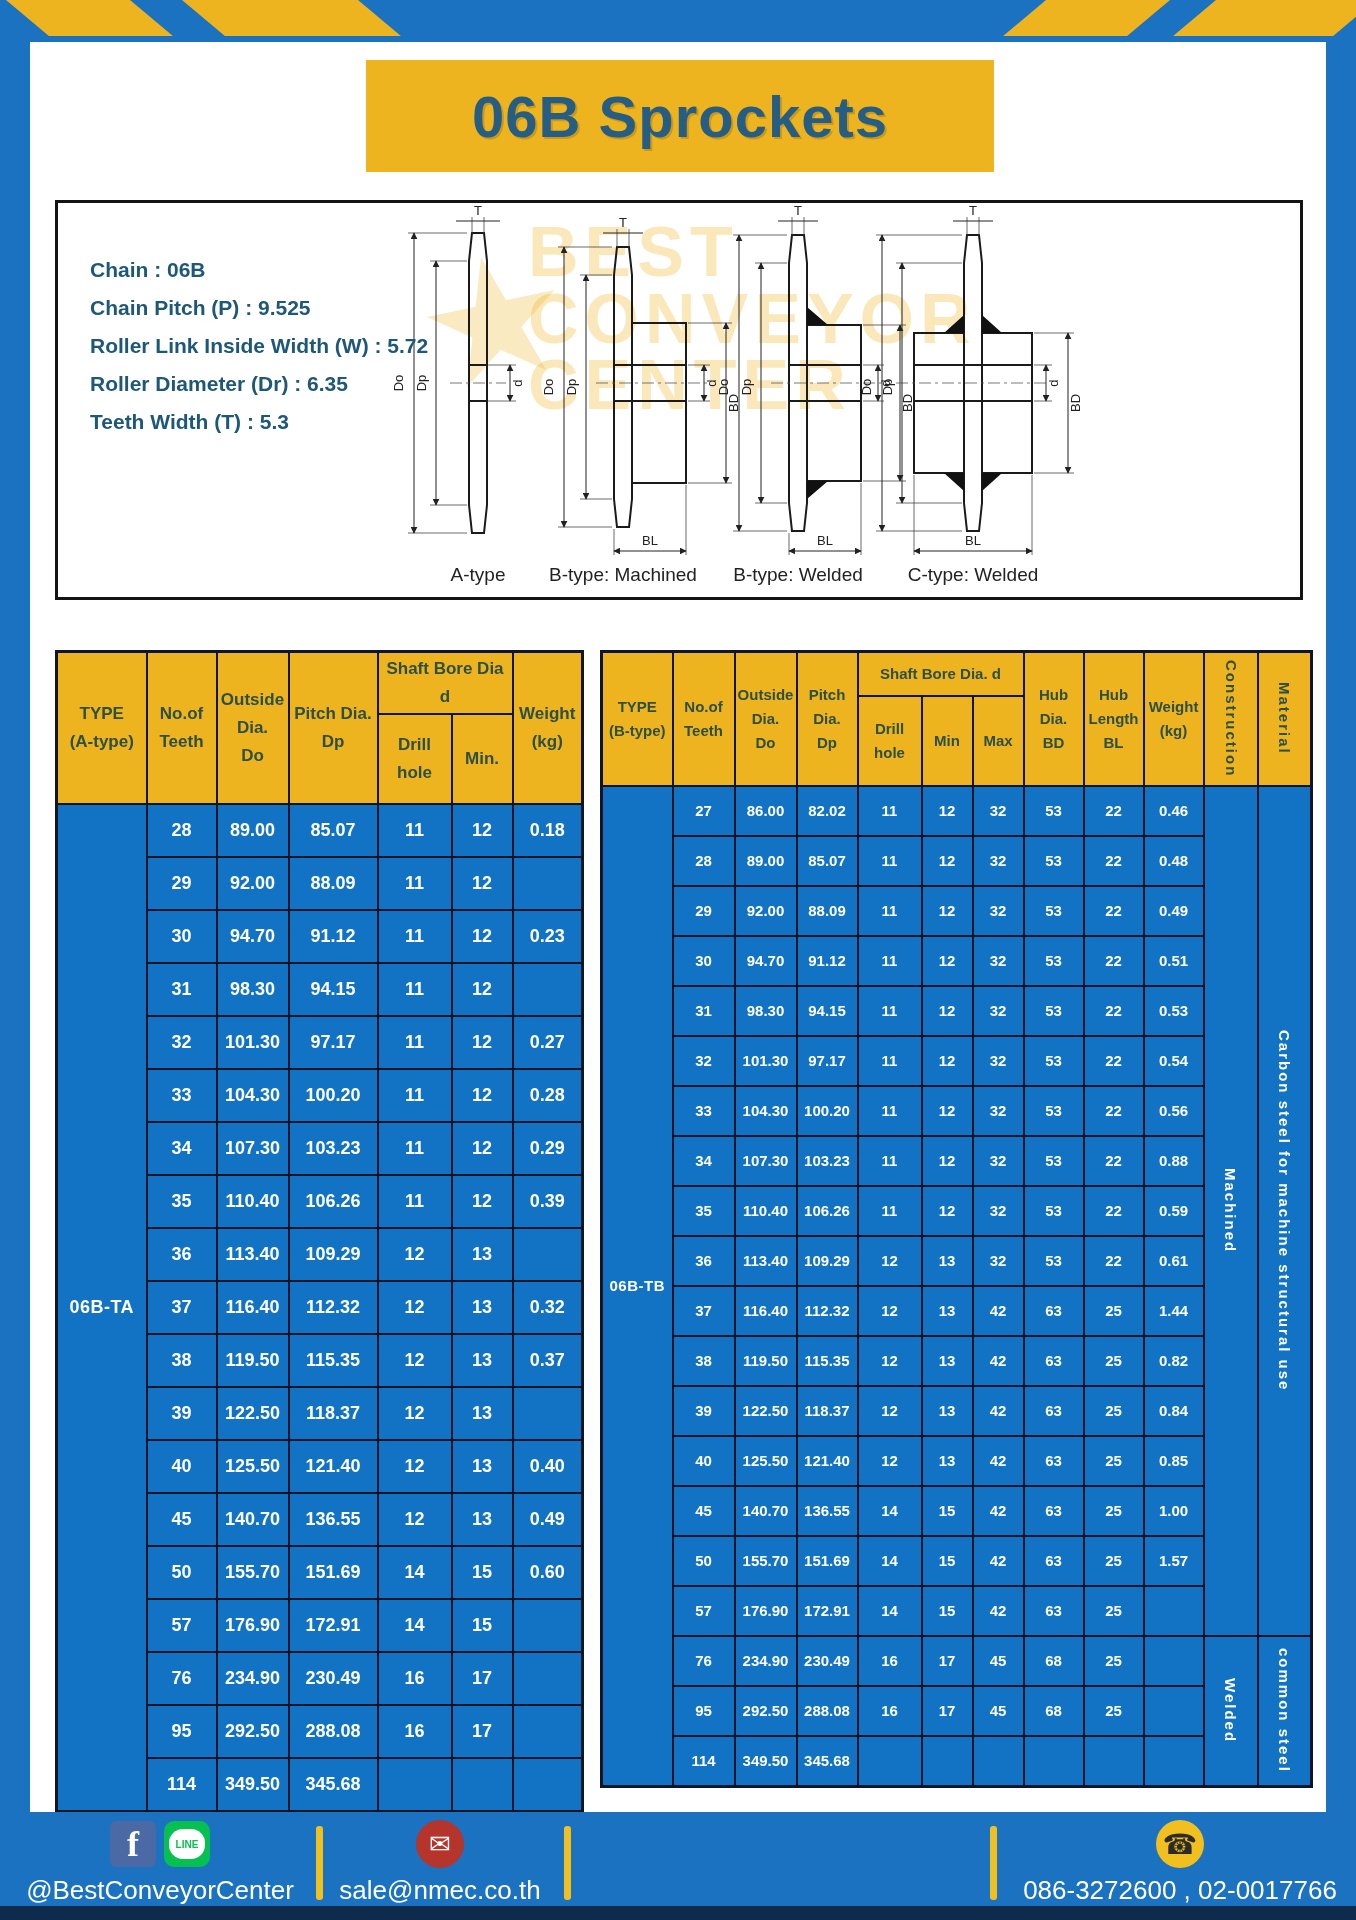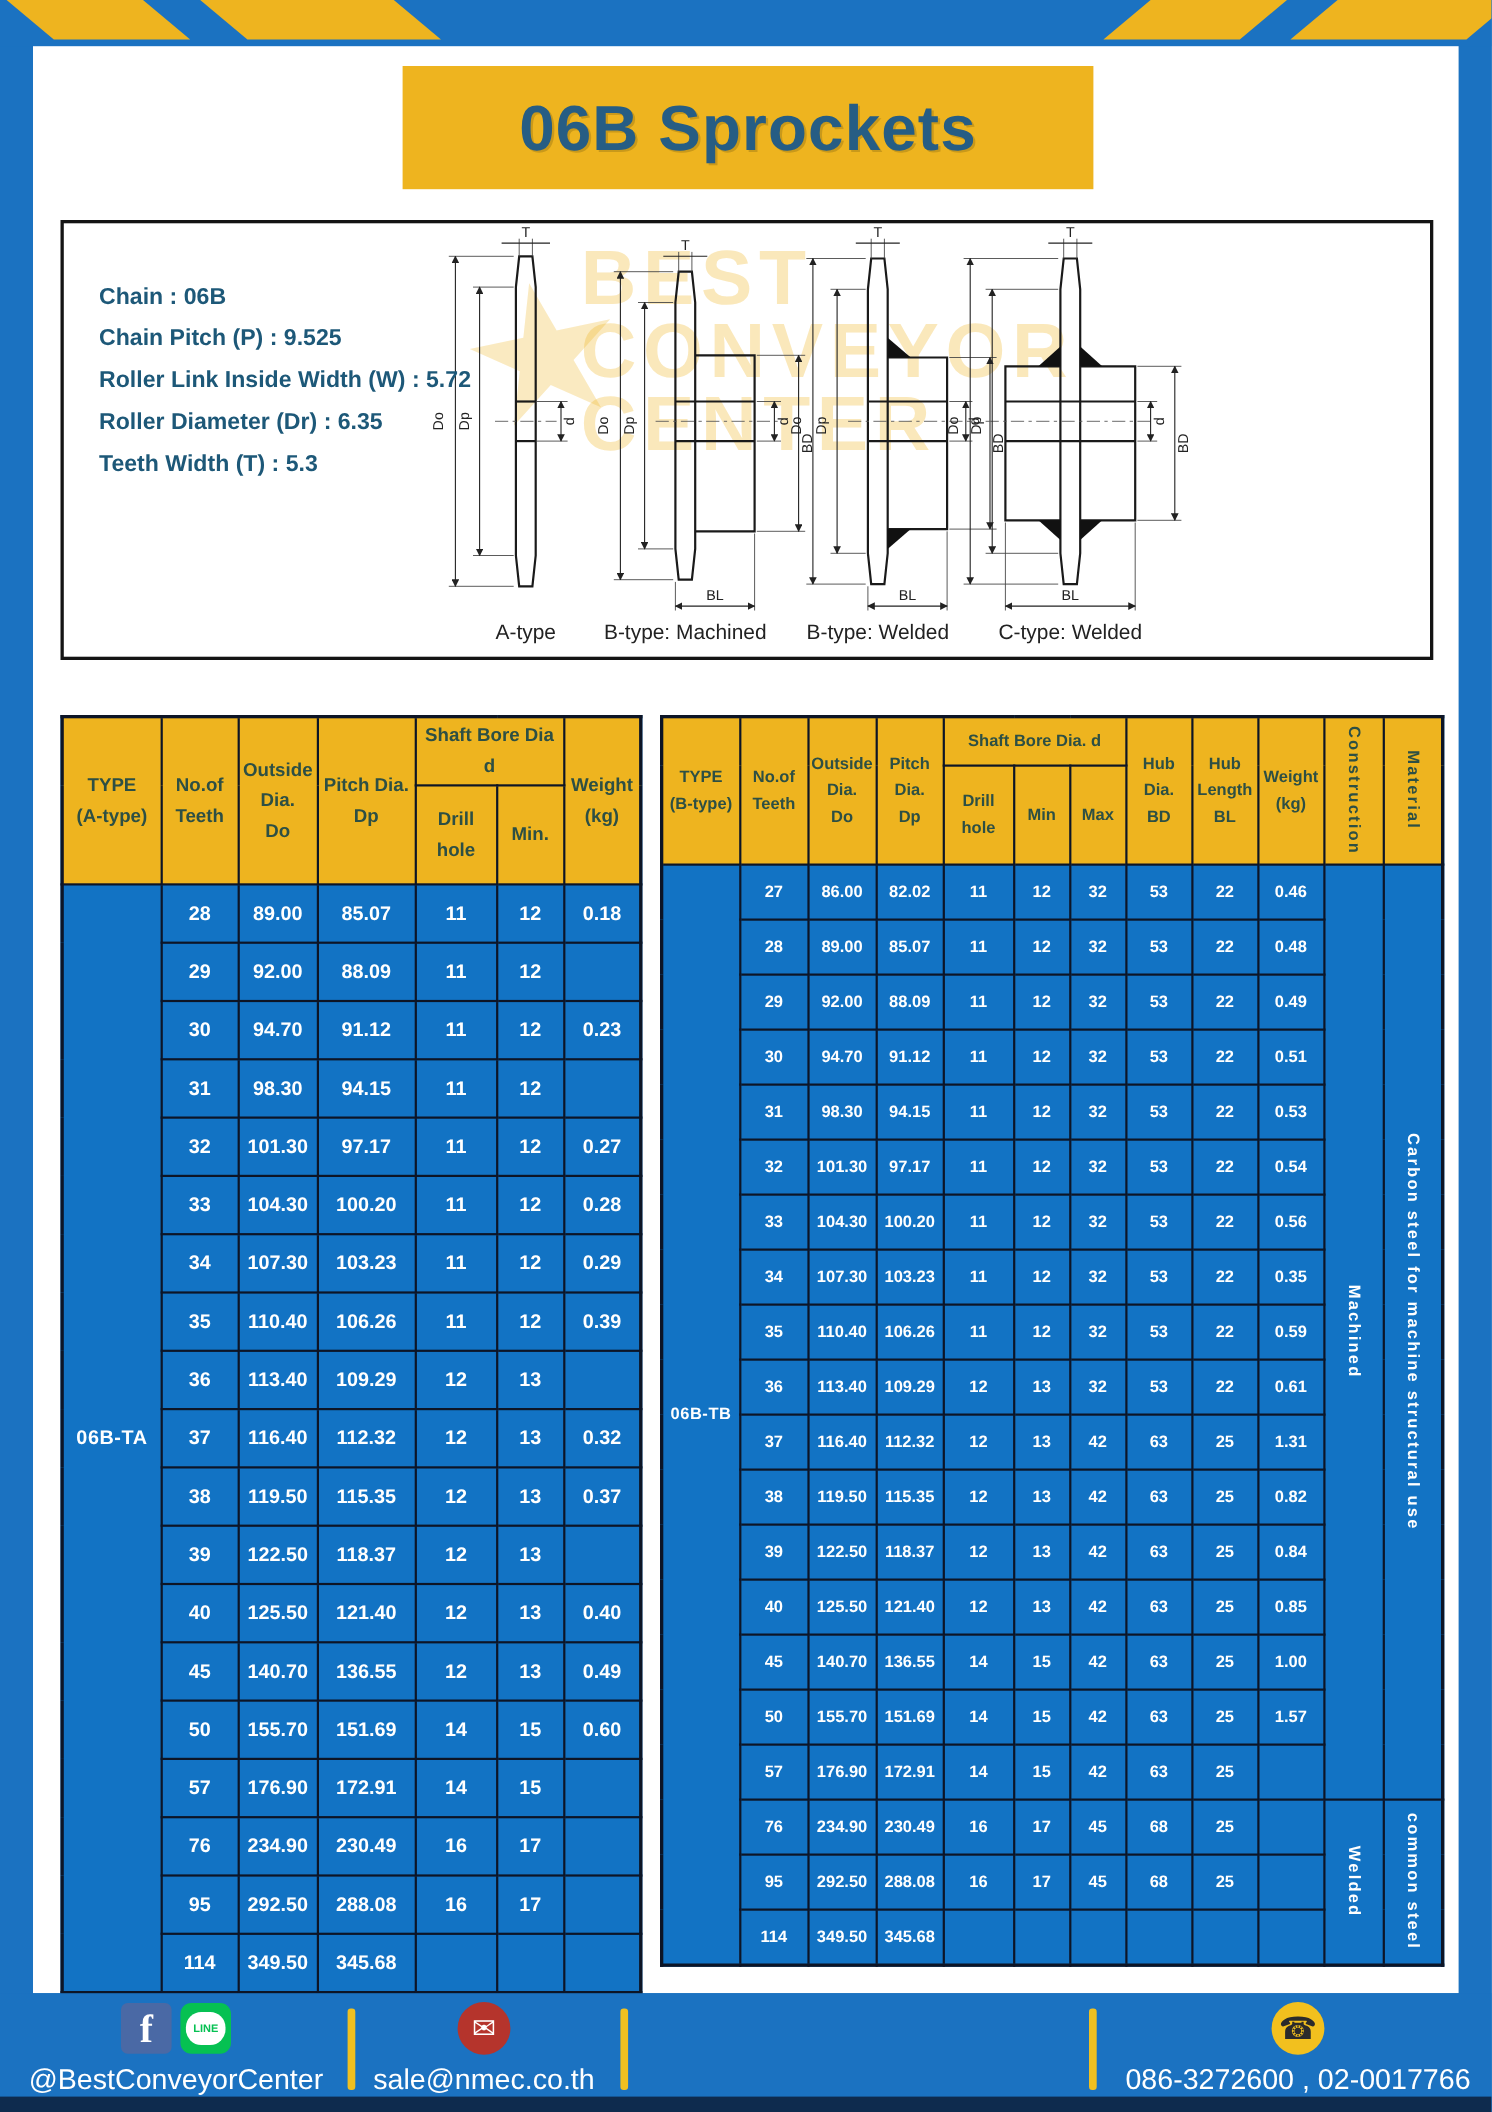--- a/index.html
+++ b/index.html
@@ -563,21 +563,21 @@
           </tr>
           <tr>
             <td>34</td>
             <td>107.30</td>
             <td>103.23</td>
             <td>11</td>
             <td>12</td>
             <td>32</td>
             <td>53</td>
             <td>22</td>
-            <td>0.35</td>
+            <td>0.88</td>
           </tr>
           <tr>
             <td>35</td>
             <td>110.40</td>
             <td>106.26</td>
             <td>11</td>
             <td>12</td>
             <td>32</td>
             <td>53</td>
             <td>22</td>
@@ -596,21 +596,21 @@
           </tr>
           <tr>
             <td>37</td>
             <td>116.40</td>
             <td>112.32</td>
             <td>12</td>
             <td>13</td>
             <td>42</td>
             <td>63</td>
             <td>25</td>
-            <td>1.31</td>
+            <td>1.44</td>
           </tr>
           <tr>
             <td>38</td>
             <td>119.50</td>
             <td>115.35</td>
             <td>12</td>
             <td>13</td>
             <td>42</td>
             <td>63</td>
             <td>25</td>

